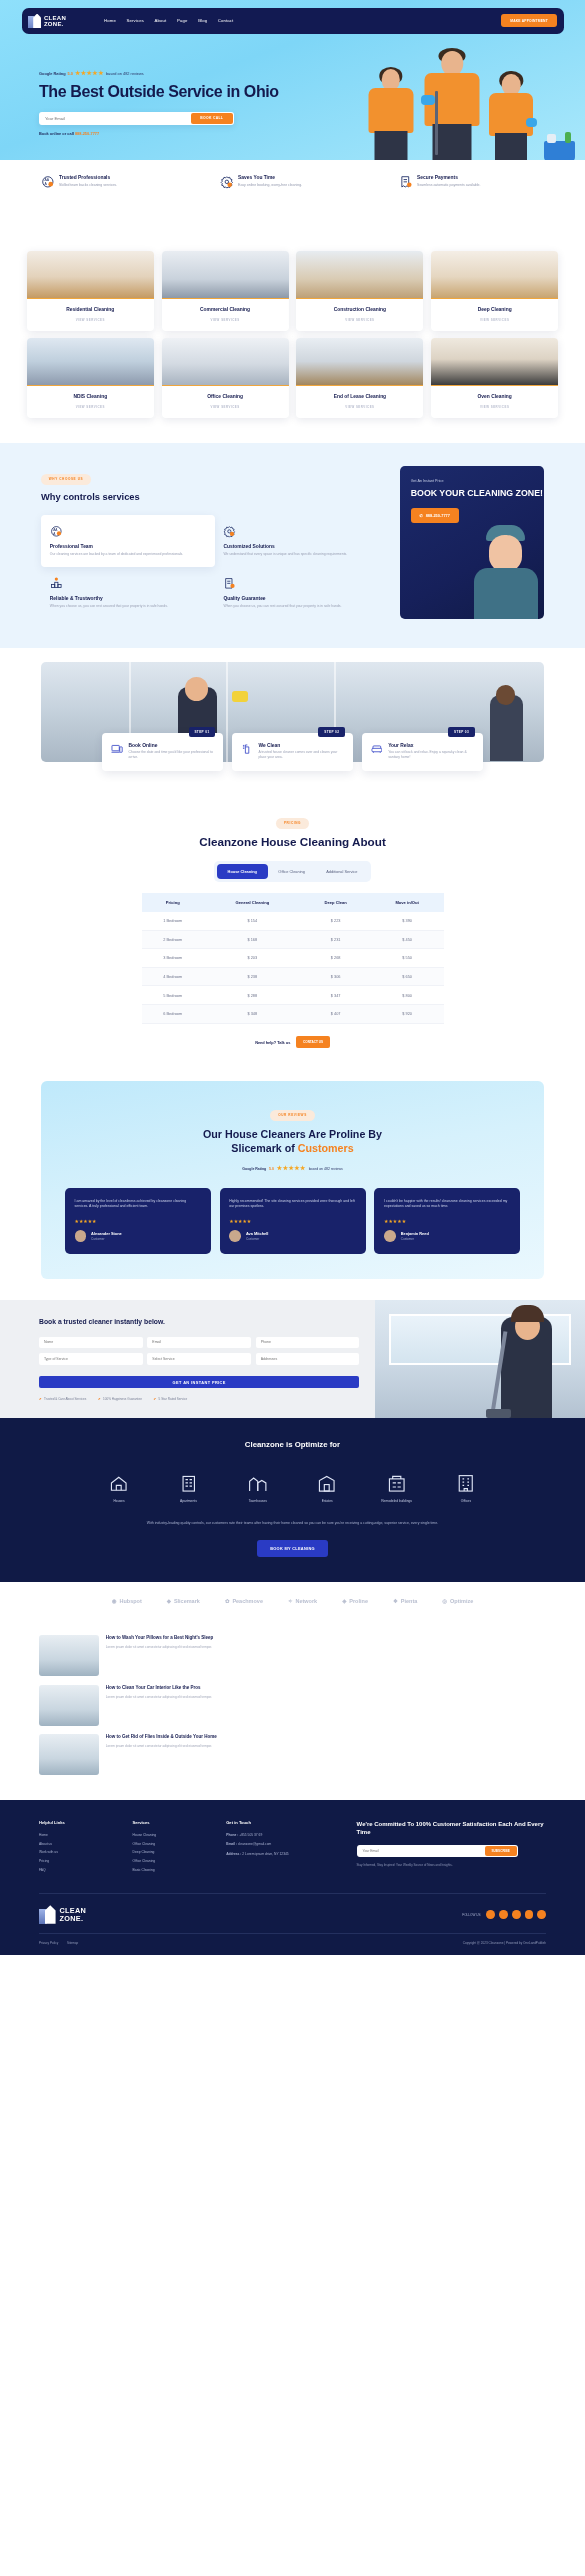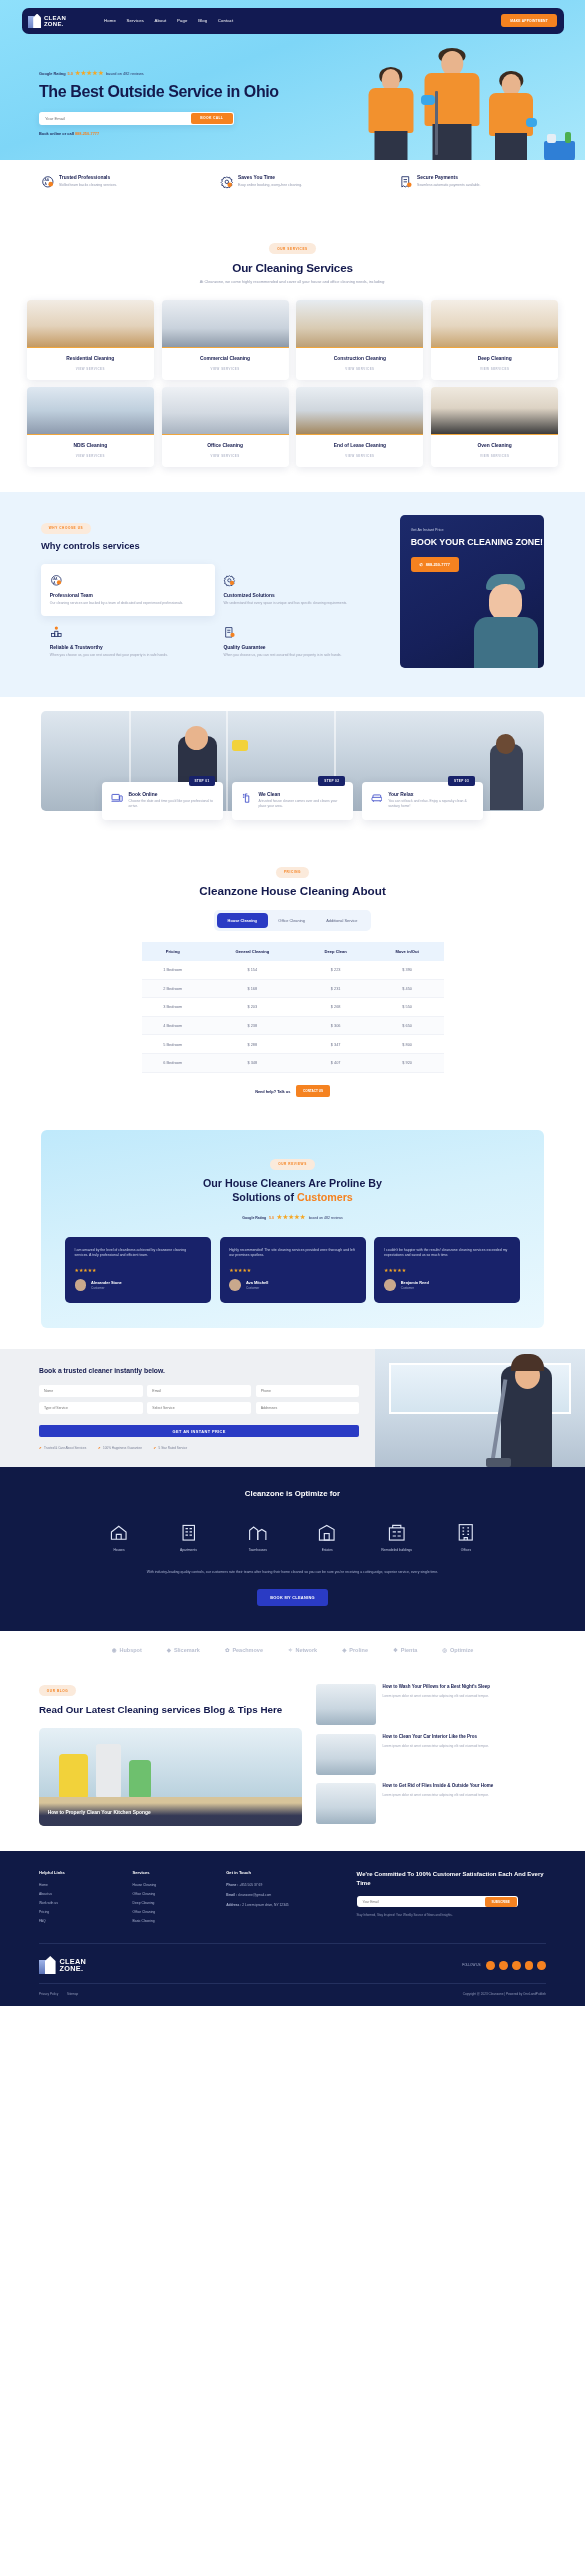--- a/index.html
+++ b/index.html
@@ -291,25 +291,20 @@
         </svg>
     </div>
     <div>
       <h4>Secure Payments</h4>
       <p>Seamless automatic payments available.</p>
     </div>
   </div>
 </section>
 
 <section class="services">
-  <div class="sec-head">
-    <span class="pill">OUR SERVICES</span>
-    <h2>Our Cleaning Services</h2>
-    <p style="width:293px;margin-left:auto;margin-right:auto">At Cleanzone, we come highly recommended and cover all your house and office cleaning needs, including:</p>
-  </div>
   <div class="cards" style="width:556px;margin-left:auto;margin-right:auto">
     <div class="card">
       <div class="thumb th-res"></div>
       <h3>Residential Cleaning</h3>
       <a class="view" href="#">VIEW SERVICES</a>
     </div>
     <div class="card">
       <div class="thumb th-com"></div>
       <h3>Commercial Cleaning</h3>
       <a class="view" href="#">VIEW SERVICES</a>
@@ -539,21 +534,21 @@
   <div class="need-help">
     <span>Need help? Talk us</span>
     <button class="b">CONTACT US</button>
   </div>
 </section>
 
 <section class="testi">
   <span class="pill">OUR REVIEWS</span>
   <h2>
     <span>Our House Cleaners Are Proline By</span><br>
-    <span>Solutions of </span><span class="hl">Customers</span>
+    <span>Slicemark of </span><span class="hl">Customers</span>
   </h2>
   <div class="grate">
     <span>Google Rating</span>
     <span style="color:#f58220;font-weight:bold">5.0</span>
     <span class="stars" style="font-size:5.9px">★★★★★</span>
     <span style="font-weight:normal">based on 482 reviews</span>
   </div>
   <div class="tcards">
     <div class="tcard">
       <p>I am amazed by the level of cleanliness achieved by cleanzone cleaning services. A truly professional and efficient team.</p>
@@ -719,31 +714,20 @@
       <span>❖</span>
       <span>Pienta</span>
     </div>
   <div class="brand">
       <span>◎</span>
       <span>Optimize</span>
     </div>
 </section>
 
 <section class="blog">
-  <div class="blog-left">
-    <span class="pill">OUR BLOG</span>
-    <h2>Read Our Latest Cleaning services Blog &amp; Tips Here</h2>
-    <div class="bigpost">
-      <div style="position:absolute;left:19.5px;bottom:27px;width:29px;height:45px;background:#f2d23a;border-radius:3.9px"></div>
-      <div style="position:absolute;left:57px;bottom:27px;width:25px;height:55px;background:#e8eaec;border-radius:2.9px 2.9px 3.9px 3.9px"></div>
-      <div style="position:absolute;left:90px;bottom:27px;width:21.5px;height:39px;background:#6ec06e;border-radius:3.9px"></div>
-      <div style="position:absolute;left:0;right:0;bottom:0;height:29px;background:#d7c49a"></div>
-      <div class="cap">How to Properly Clean Your Kitchen Sponge</div>
-    </div>
-  </div>
   <div class="posts">
     <div class="post">
       <div class="pth"></div>
       <div>
         <h4>How to Wash Your Pillows for a Best Night's Sleep</h4>
         <p>Lorem ipsum dolor sit amet consectetur adipiscing elit sed eiusmod tempor.</p>
       </div>
     </div>
     <div class="post">
       <div class="pth"></div>

